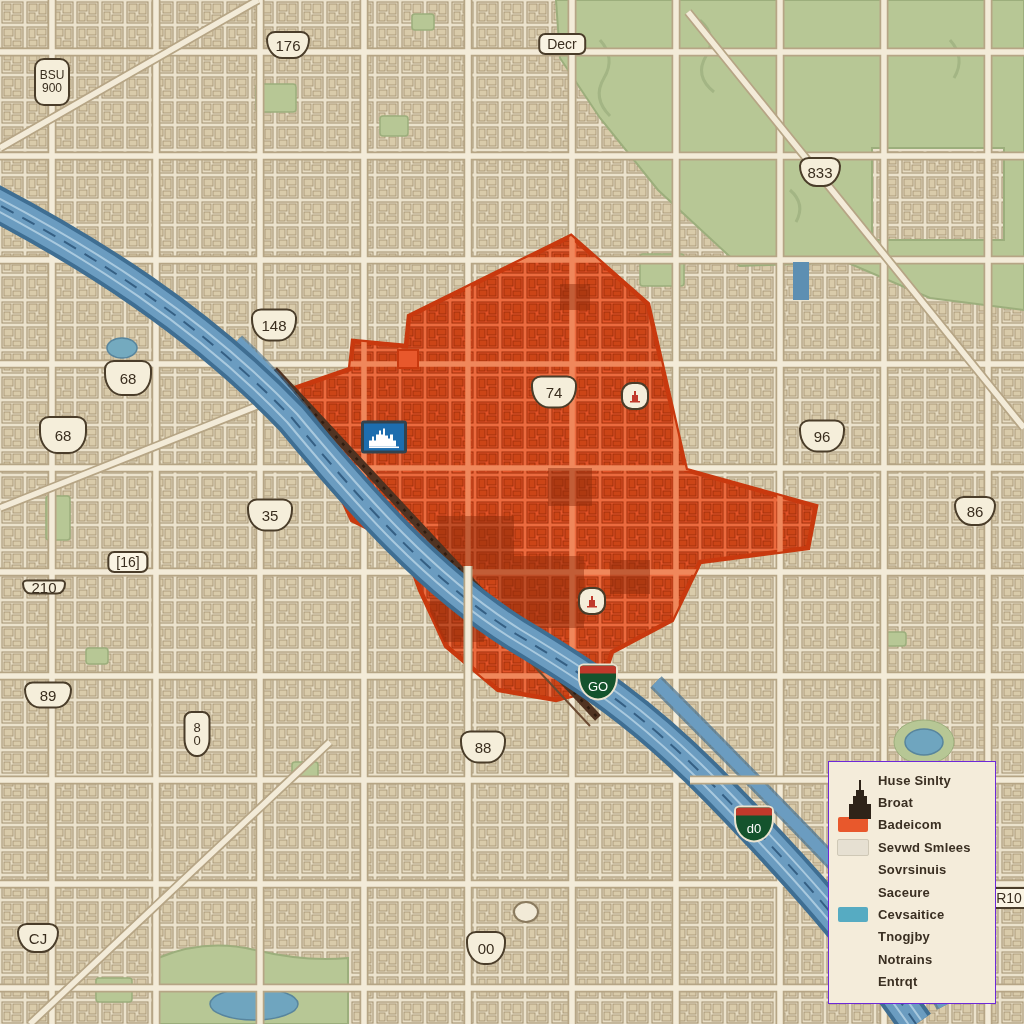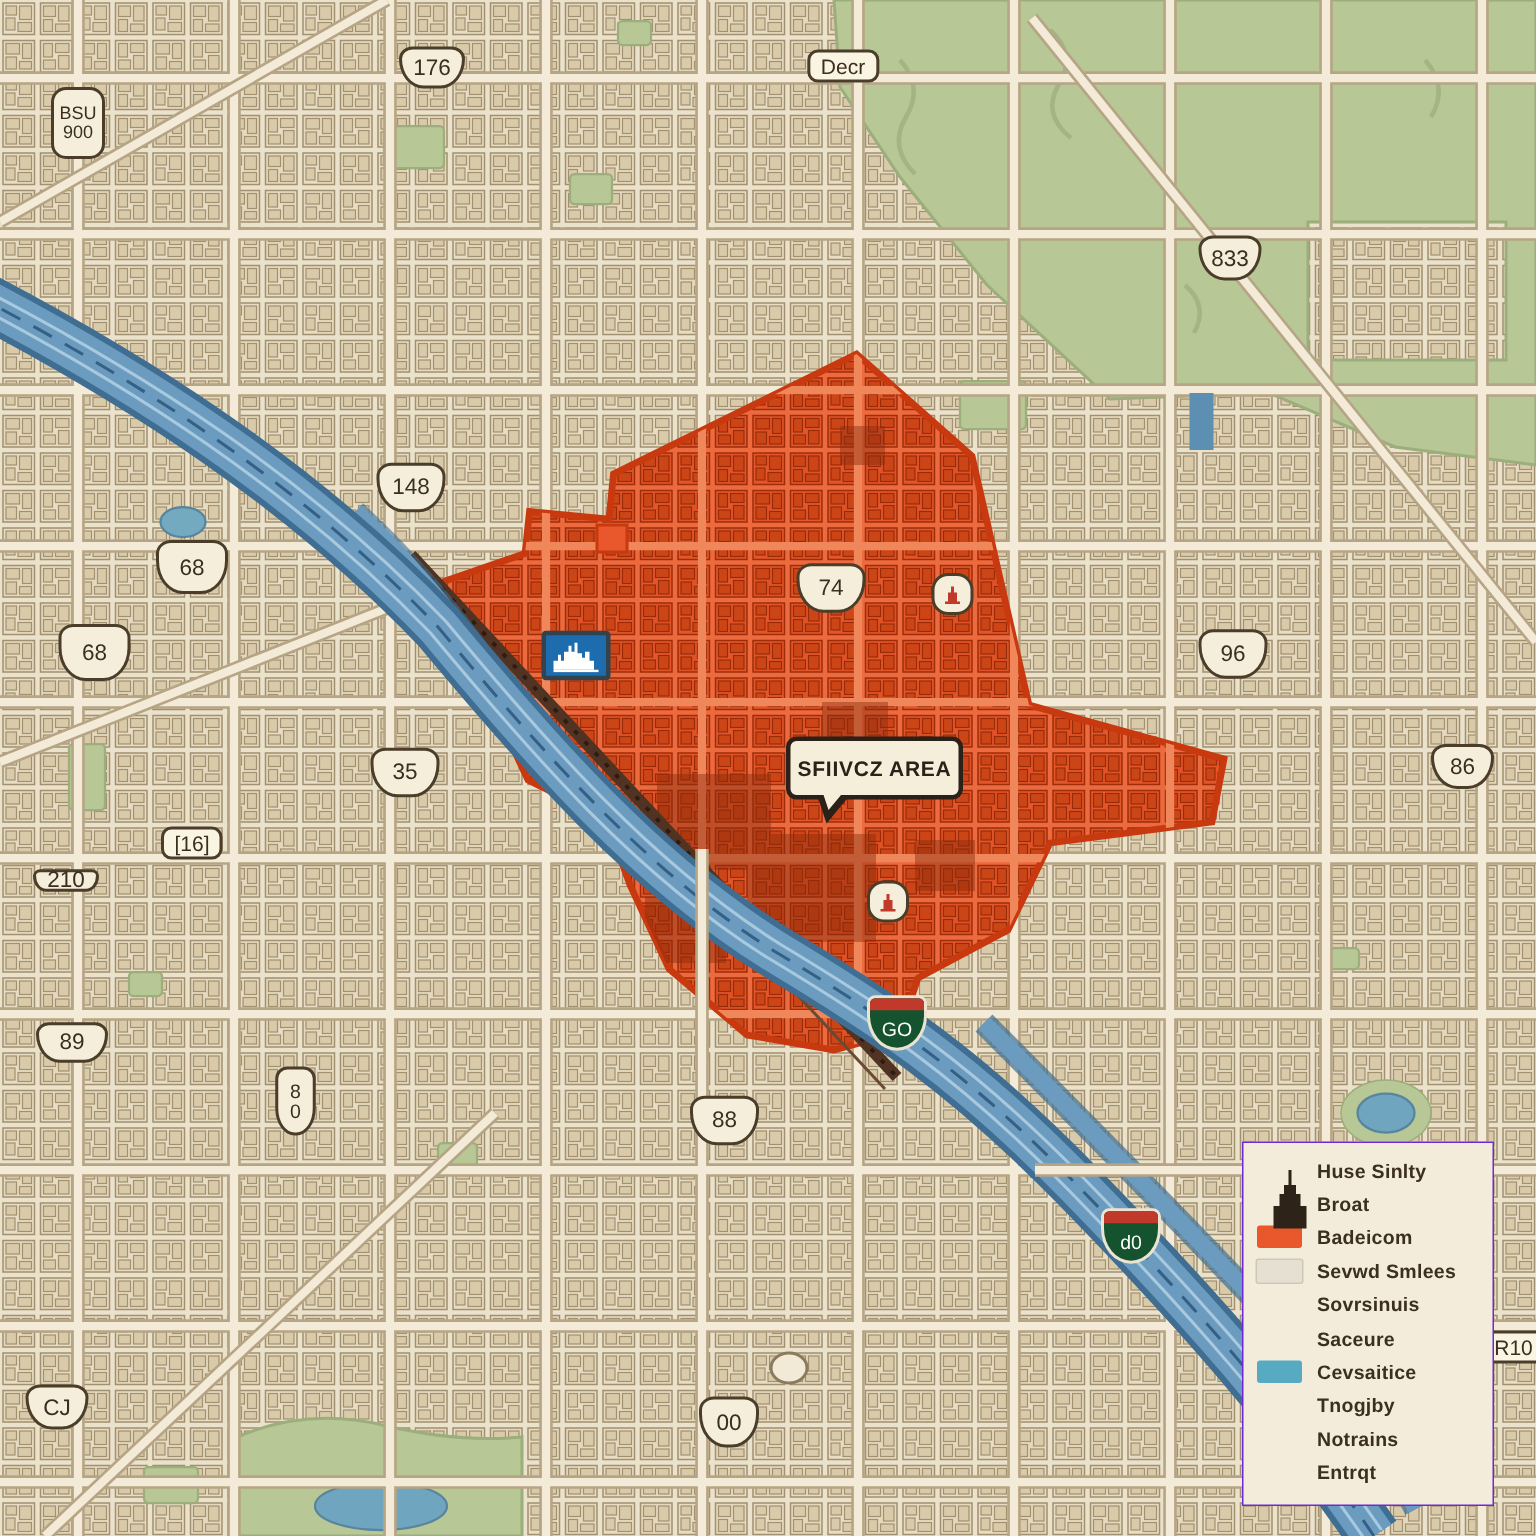--- a/index.html
+++ b/index.html
@@ -241,23 +241,20 @@
     </svg>
   </div>
 
   <div class="marker city-sign" style="left:384px;top:437px;">
     <svg width="34" height="22" viewBox="0 0 34 22">
       <path fill="#ffffff" d="M2 20 v-6 h3 v-4 h2 v4 h2 V8 h3 V4 h2 v4 h2 V2 h2 v7 h3 v3 h2 V8 h3 v6 h3 v6 Z"></path>
       <rect x="2" y="20" width="30" height="1.6" fill="#ffffff"></rect>
     </svg>
   </div>
 
-  <div class="callout">
-    <span>SFIIVCZ AREA</span>
-  </div>
 
   <div class="legend">
     <svg class="legend-building" width="32" height="46" viewBox="0 0 32 46">
       <path fill="#2e2318" d="M6 45 V30 h4 v-8 h3 v-6 h3 V6 h2 v10 h3 v6 h3 v8 h4 v15 Z
                               M9 34 h2 v4 H9 Z M14 34 h2 v4 h-2 Z M19 34 h2 v4 h-2 Z"></path>
     </svg>
     <div class="legend-row">
       <span class="legend-key"></span>
       <span class="legend-label">Huse Sinlty</span>
     </div>

